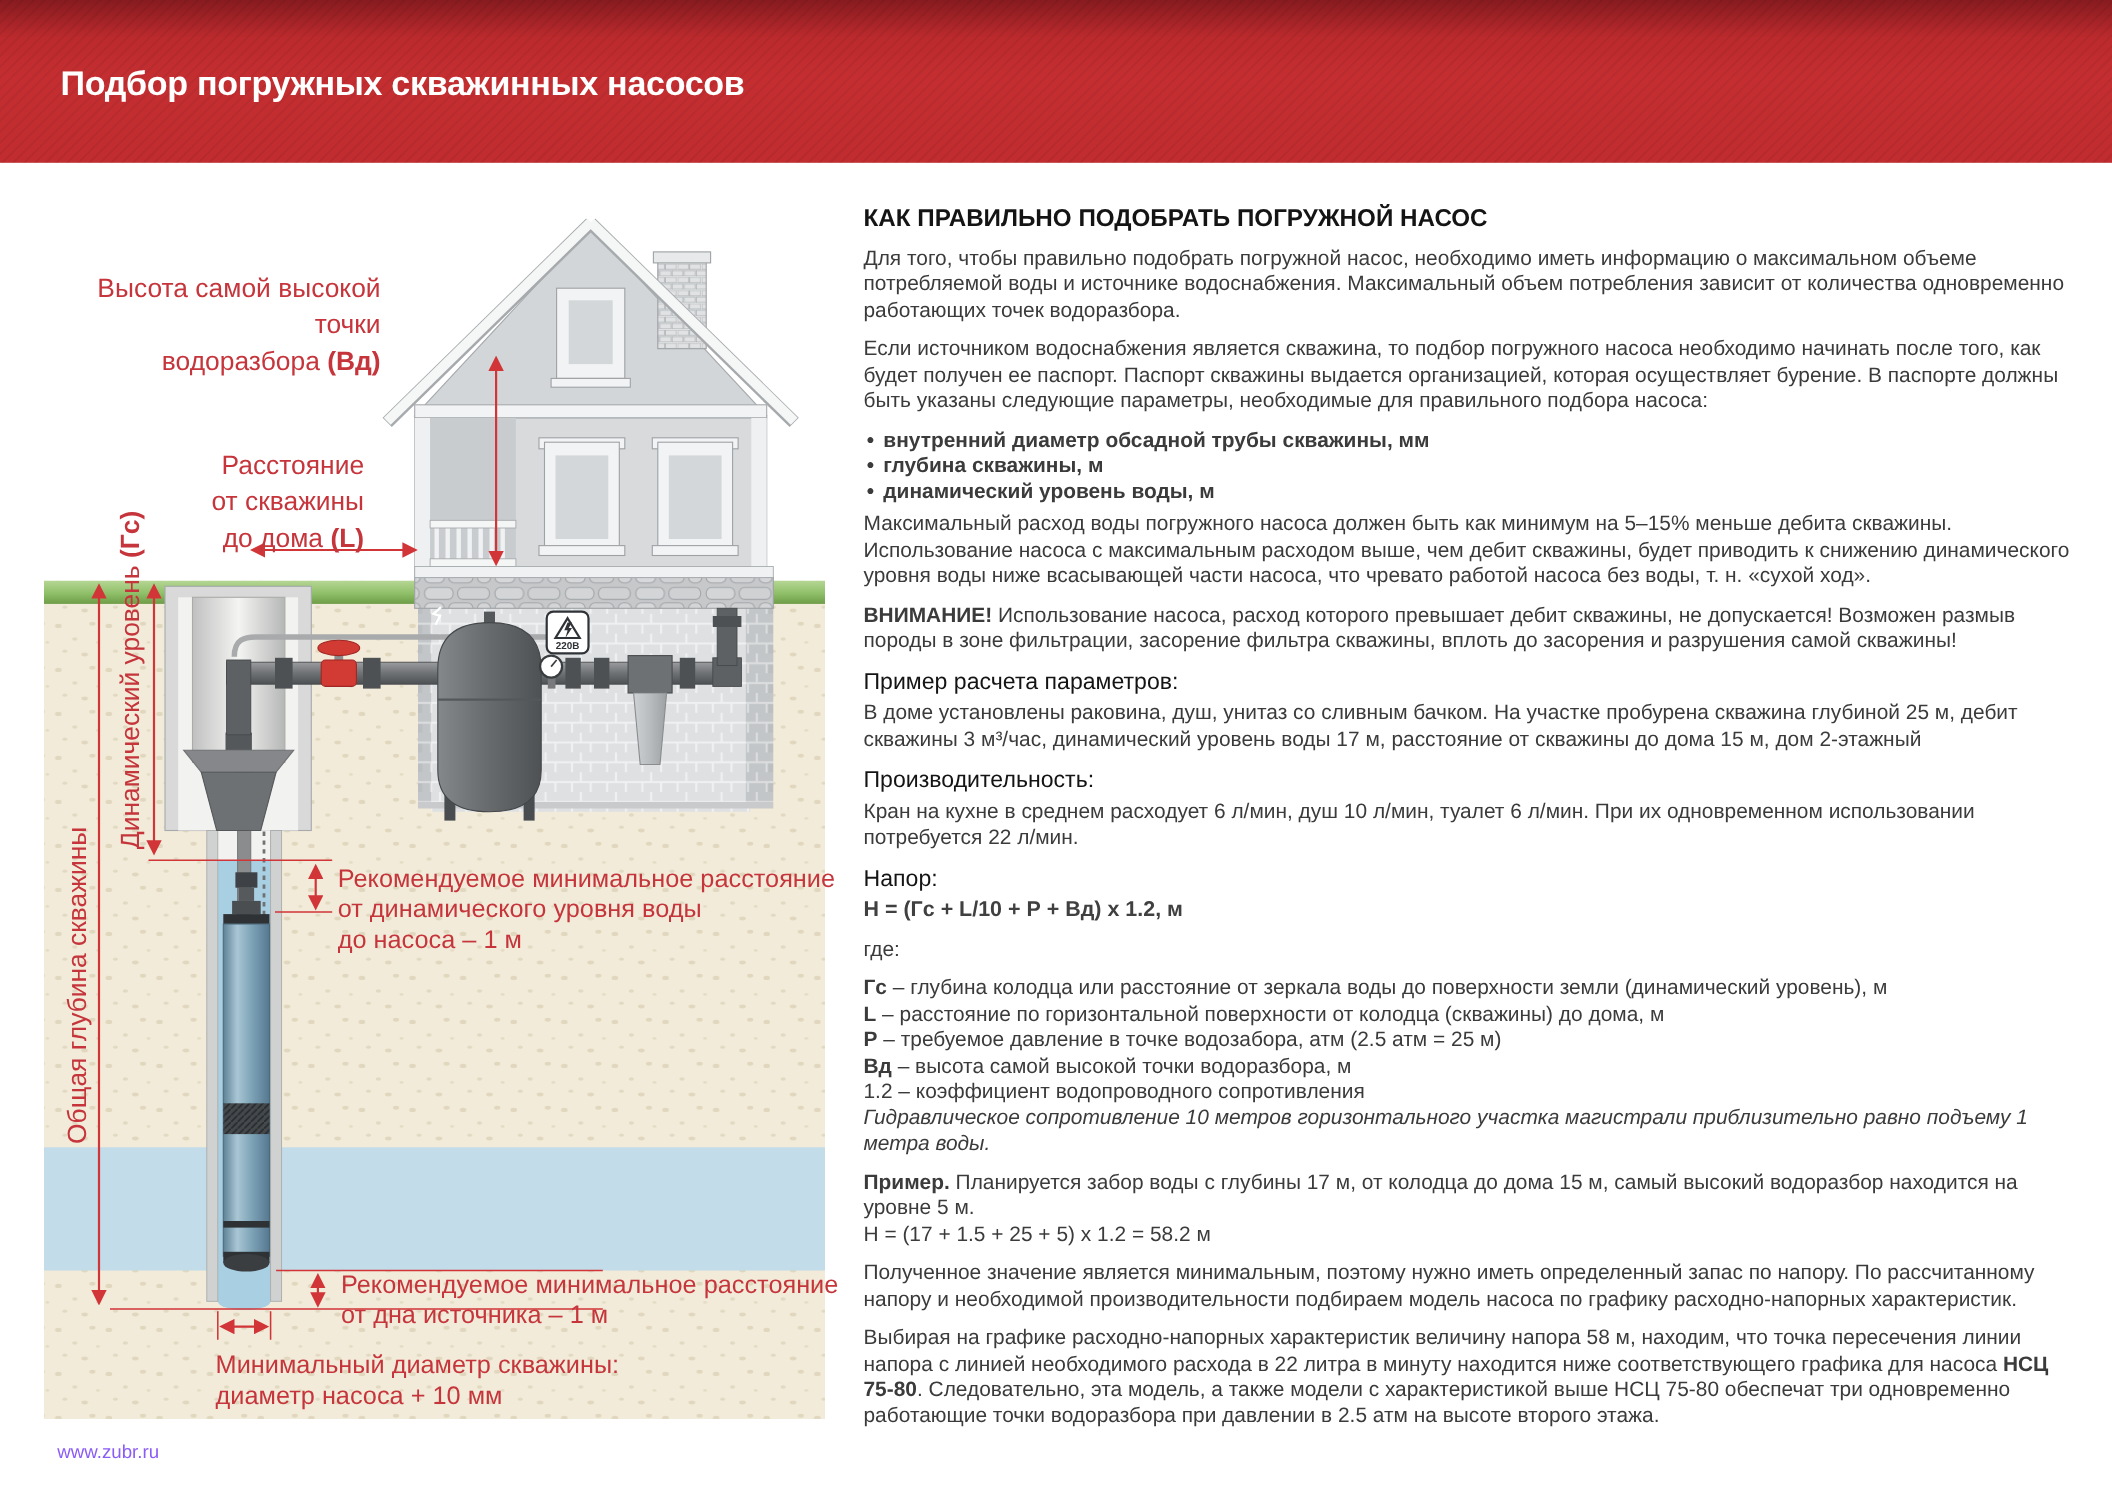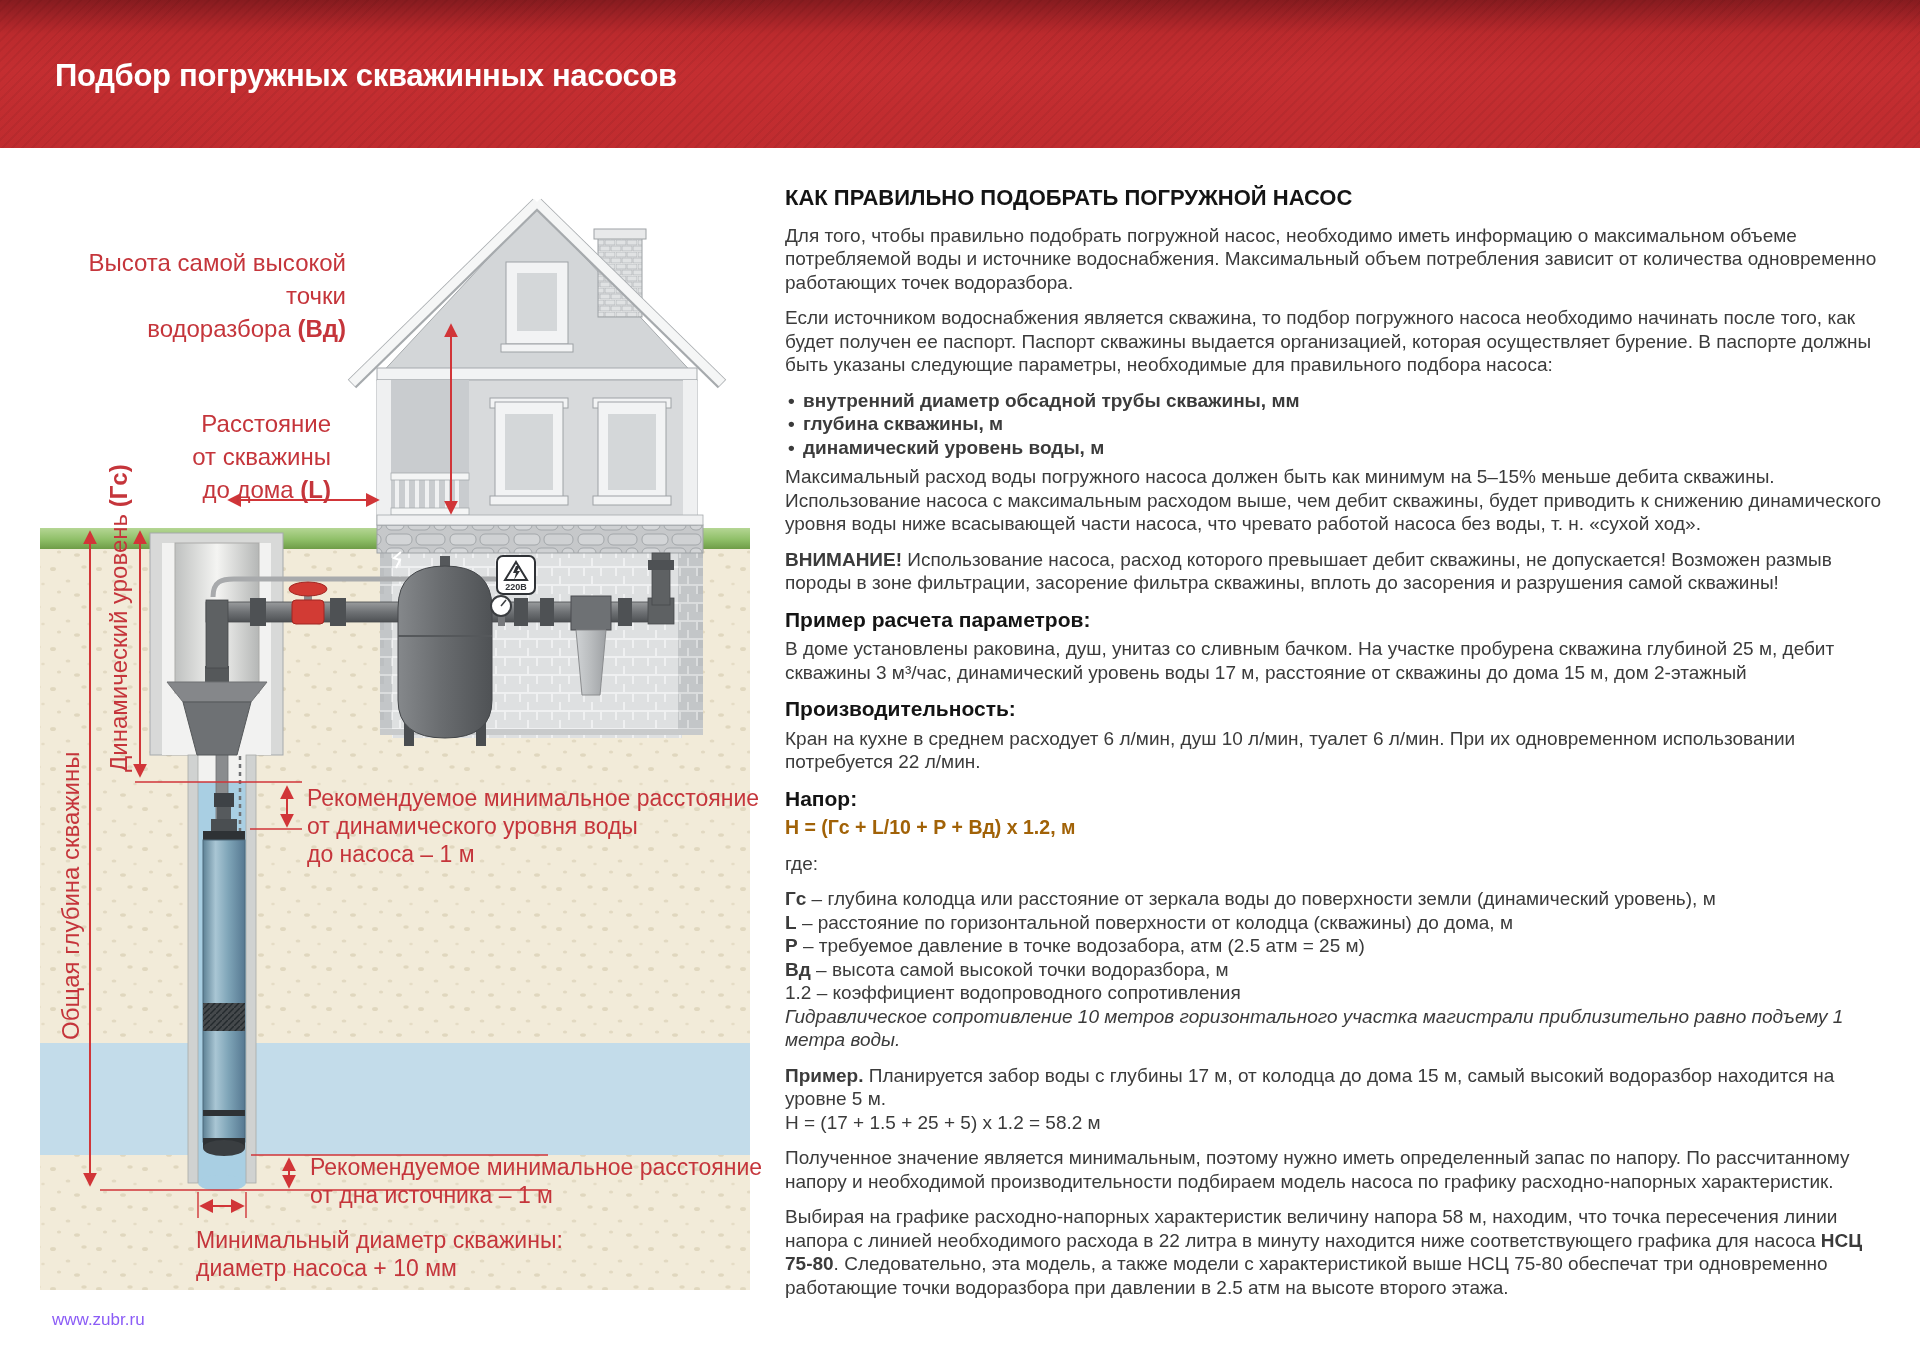--- a/index.html
+++ b/index.html
@@ -23,26 +23,26 @@
   .lbl-l{left:175px;top:407px;width:156px;text-align:right;}
   .lbl-gs{left:102px;top:772px;}
   .lbl-depth{left:54px;top:1040px;}
   .lbl-mintop{left:307px;top:784px;}
   .lbl-minbottom{left:310px;top:1153px;}
   .lbl-diam{left:196px;top:1226px;}
   
   .article{position:absolute;left:785px;top:186px;width:1102px;color:#3b3b3b;
     font-size:19px;line-height:23.5px;z-index:2;}
   .article h2{font-size:22px;margin:0 0 14px;color:#141414;}
-  .article .h3{font-size:21px;font-weight:bold;margin:13px 0 6px;color:#141414;}
+  .article .h3{font-size:21px;font-weight:normal;margin:13px 0 6px;color:#141414;}
   .article p{margin:0 0 12px;}
   .article ul{list-style:none;margin:0 0 6px;padding:0;}
   .article li{padding-left:18px;position:relative;font-weight:bold;}
   .article li:before{content:"•";position:absolute;left:3px;}
-  .formula{font-weight:bold;margin:0 0 9px;font-size:19.5px;color:#a16207;}
+  .formula{font-weight:bold;margin:0 0 9px;font-size:19.5px;color:#404040;}
   .where{margin:0 0 2px;}
   .defs p{margin:0;}
   .note{font-style:italic;margin:14px 0 13px;}
   .footer{position:absolute;left:52px;top:1310px;font-size:17px;color:#8b5cf6;z-index:2;}
   svg{display:block;}
   .diagram-svg{position:absolute;left:0;top:148px;z-index:1;}
 </style>
 </head>
 <body>
 

